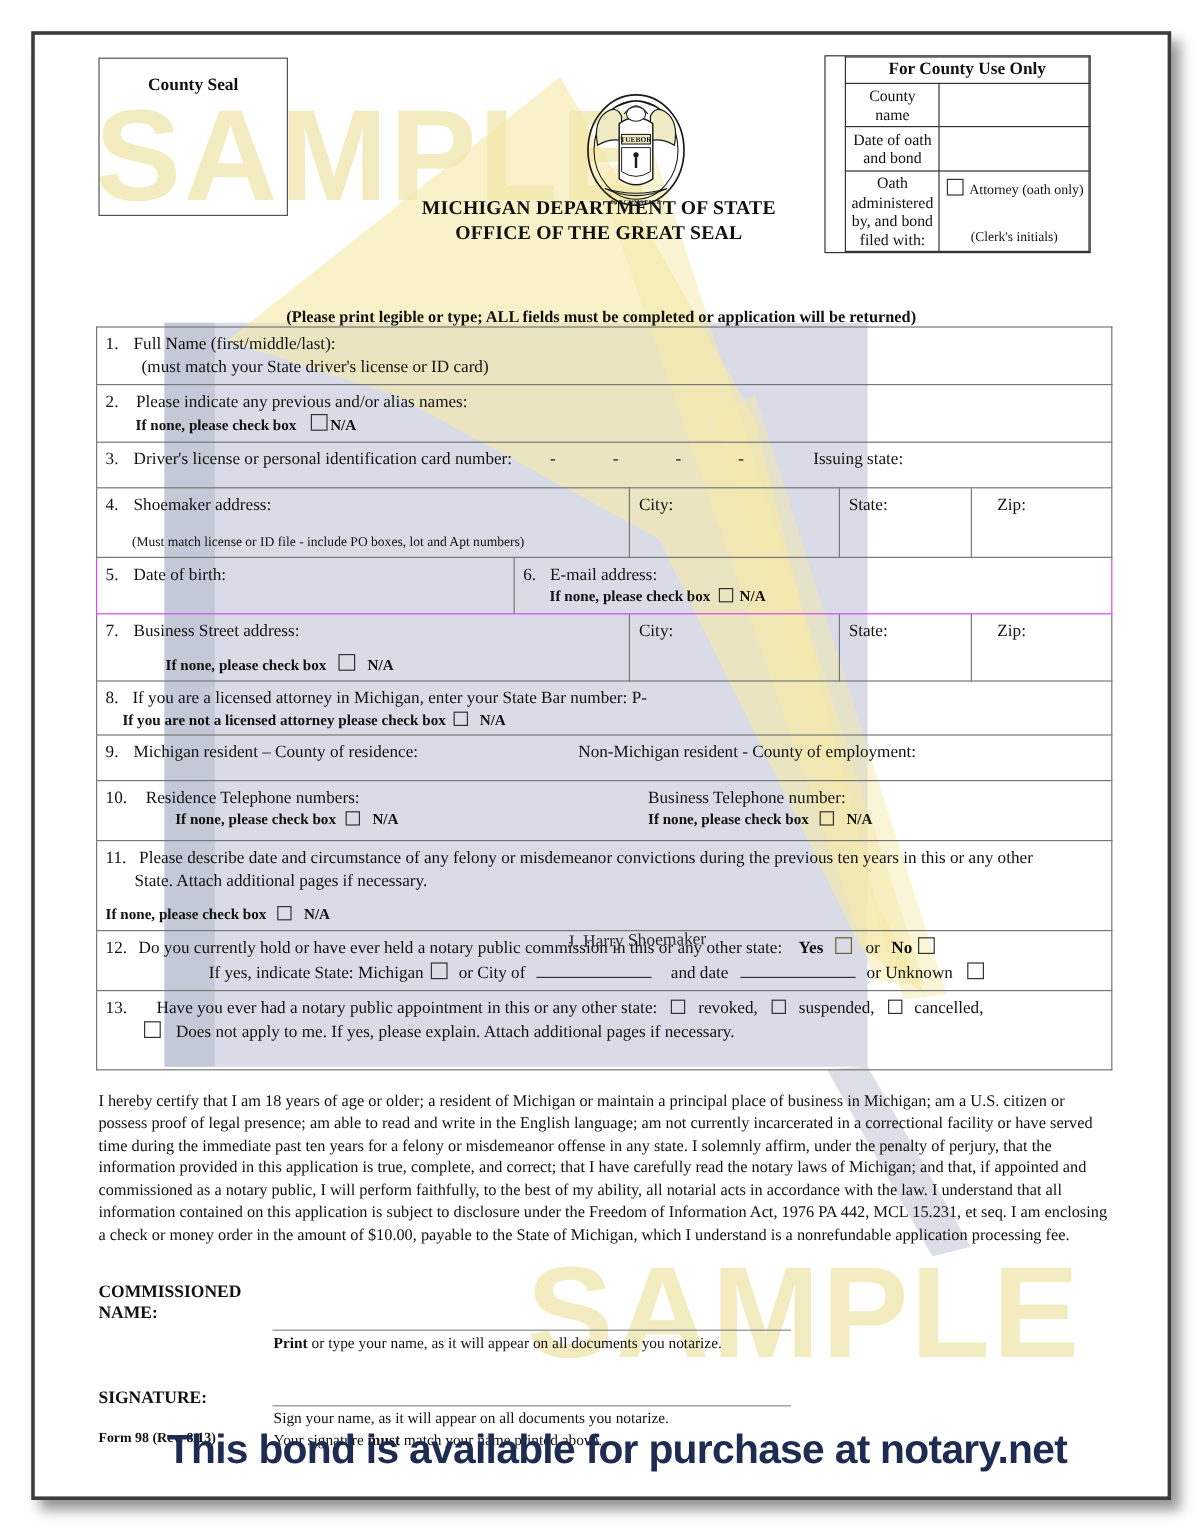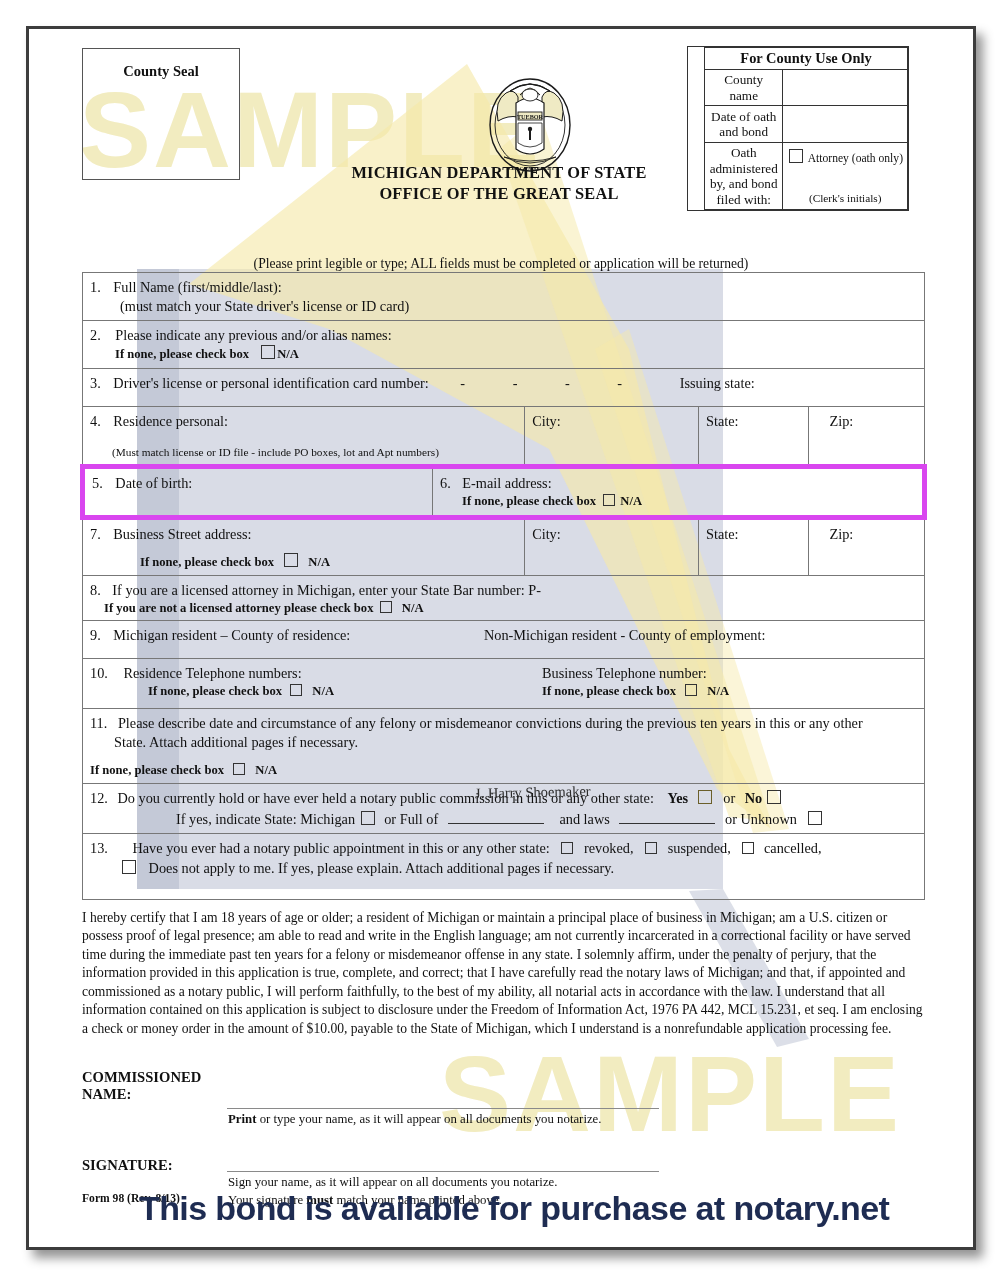--- a/index.html
+++ b/index.html
@@ -76,21 +76,21 @@
   .cu-attorney { font-size: 11.6px; padding-top: 4px; white-space: nowrap; }
   .cu-clerk { font-size: 11.3px; text-align:center; margin-top: 27px; }
 
   
   .app-title {
     position:absolute; left: 40px; top: 205px; width: 864px;
     text-align:center; font-weight:700; font-size: 17.6px; color:#111;
   }
   .app-sub {
     position:absolute; left: 40px; top: 227px; width: 864px;
-    text-align:center; font-weight:400; font-size: 13.6px; color:#111;
+    text-align:center; font-weight:700; font-size: 13.6px; color:#111;
   }
 
   
   .form-table {
     position:absolute; left: 51px; top: 243px;
     width: 847px;
     border: 1px solid #555;
     border-collapse: collapse;
   }
   .form-table td {
@@ -261,36 +261,36 @@
           <span class="num">3.</span>
           <span style="margin-left:9px">Driver's license or personal identification card number:</span>
           <span style="margin-left:28px; letter-spacing:22px">-            -            -            -</span>
           <span style="margin-left:32px">Issuing state:</span>
         </td>
       </tr>
 
       <tr>
         <td style="width:445px; height:47px">
           <span class="num">4.</span>
-          <span style="margin-left:9px">Residence personal:</span>
+          <span style="margin-left:9px">Shoemaker address:</span>
           <div class="small" style="margin-left:22px; margin-top:14px">(Must match license or ID file - include  PO boxes, lot and Apt numbers)</div>
         </td>
         <td style="width:175px">
           <span>City:</span>
         </td>
         <td style="width:110px">
           <span>State:</span>
         </td>
         <td style="width:117px">
           <span style="margin-left:14px">Zip:</span>
         </td>
       </tr>
 
       <tr>
-        <td style="height:46px; padding:0; border:5px solid #d946ef" colspan="4">
+        <td style="height:46px; padding:0; border:1px solid #d946ef" colspan="4">
           <div style="position:relative; height:46px">
             <div style="position:absolute; left:0; top:0; width:348px; height:46px; border-right:1px solid #777; padding:5px 7px;">
               <span class="num">5.</span>
               <span style="margin-left:9px">Date of birth:</span>
             </div>
             <div style="position:absolute; left:348px; top:0; padding:5px 7px;">
               <span class="num">6.</span>
               <span style="margin-left:8px">E-mail address:</span>
               <div class="b tiny" style="margin-left:22px">
                 <span>If none, please check box</span>
@@ -385,23 +385,23 @@
           <span class="num">12.</span>
           <span style="margin-left:6px">Do you currently hold or have ever held a notary public commission in this or any other state:</span>
           <span class="b" style="margin-left:10px">Yes</span>
           <span class="cb cb-lg" style="margin-left:6px; border-color:#6b5f2a"></span>
           <span style="margin-left:6px">or</span>
           <span class="b" style="margin-left:6px">No</span>
           <span class="cb cb-lg" style="margin-left:1px"></span>
           <div style="margin-left:86px; margin-top:2px">
             <span>If yes, indicate State:  Michigan</span>
             <span class="cb cb-lg"></span>
-            <span style="margin-left:4px">or Full of</span>
+            <span style="margin-left:4px">or City of</span>
             <span class="ul-line" style="width:96px; margin:0 6px"></span>
-            <span style="margin-left:6px">and laws</span>
+            <span style="margin-left:6px">and date</span>
             <span class="ul-line" style="width:96px; margin:0 6px"></span>
             <span>or Unknown</span>
             <span class="cb cb-lg" style="margin-left:8px"></span>
           </div>
           <span class="handwrite" style="left:392px; top:-1px;">J. Harry Shoemaker</span>
         </td>
       </tr>
 
       <tr>
         <td colspan="4" style="height:66px">

